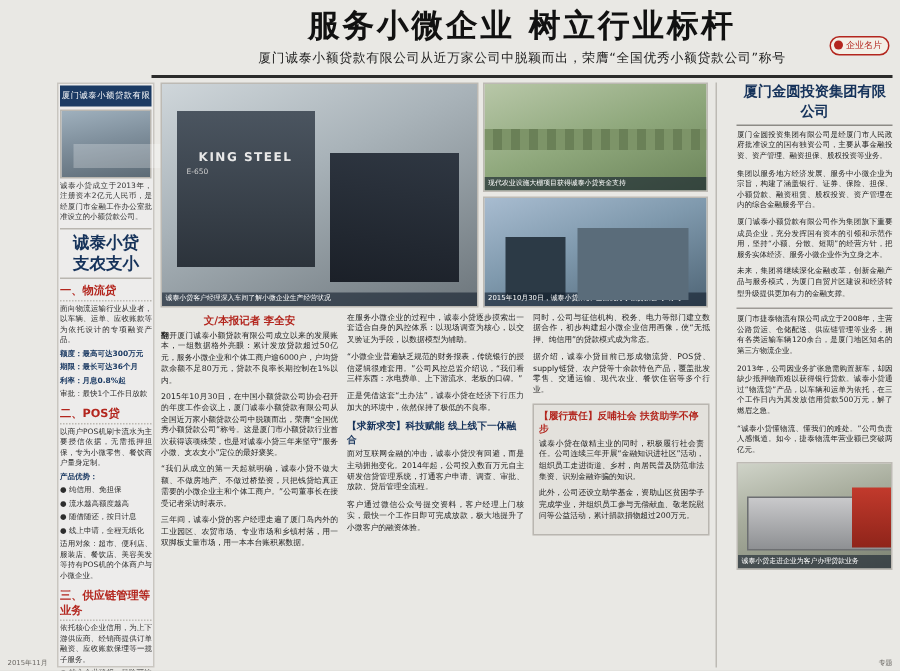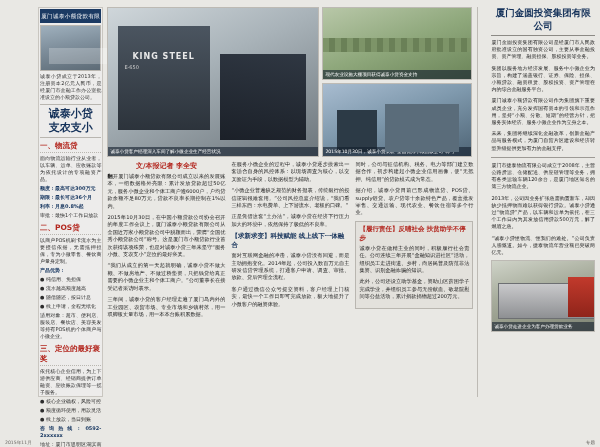--- a/index.html
+++ b/index.html
@@ -205,20 +205,25 @@
   .footer{
     position:absolute;left:5px;right:5px;bottom:2px;
     font-size:4.6px;color:#6b6864;display:flex;justify-content:space-between;
   }
 </style>
 </head>
 <body>
 
 <div class="page">
 
+  <div class="masthead">
+    <div class="headline">服务小微企业 树立行业标杆</div>
+    <div class="subhead">厦门诚泰小额贷款有限公司从近万家公司中脱颖而出，荣膺“全国优秀小额贷款公司”称号</div>
+    <div class="seal">企业名片</div>
+  </div>
 
   <div class="body">
 
     <div class="col rail">
       <div class="rail-top">厦门诚泰小额贷款有限公司</div>
       <div class="rail-photo"></div>
       <div class="rail-cap">诚泰小贷成立于2013年，注册资本2亿元人民币，是经厦门市金融工作办公室批准设立的小额贷款公司。</div>
       <div class="rail-title">
         <div>诚泰小贷</div>
         <div>支农支小</div>
@@ -238,21 +243,21 @@
         <p>以商户POS机刷卡流水为主要授信依据，无需抵押担保，专为小微零售、餐饮商户量身定制。</p>
         <p class="b">产品优势：</p>
         <p>● 纯信用、免担保</p>
         <p>● 流水越高额度越高</p>
         <p>● 随借随还，按日计息</p>
         <p>● 线上申请，全程无纸化</p>
         <p>适用对象：超市、便利店、服装店、餐饮店、美容美发等持有POS机的个体商户与小微企业。</p>
       </div>
 
       <div class="rail-sec">
-        <h4>三、定位的最好褒奖</h4>
+        <h4>三、供应链管理等业务</h4>
         <p>依托核心企业信用，为上下游供应商、经销商提供订单融资、应收账款保理等一揽子服务。</p>
         <p>● 核心企业确权，风险可控</p>
         <p>● 额度循环使用，用款灵活</p>
         <p>● 线上放款，当日到账</p>
         <p class="b">咨询热线：0592-2xxxxxx</p>
         <p>地址：厦门市思明区湖滨南路</p>
       </div>
     </div>
 
     <div class="col center">

